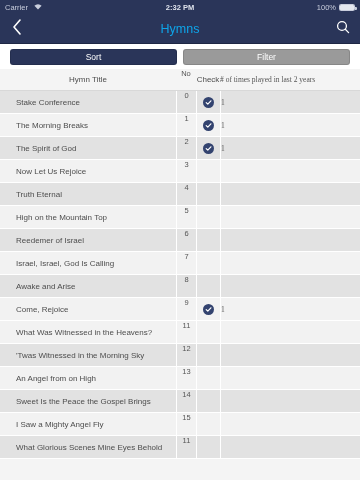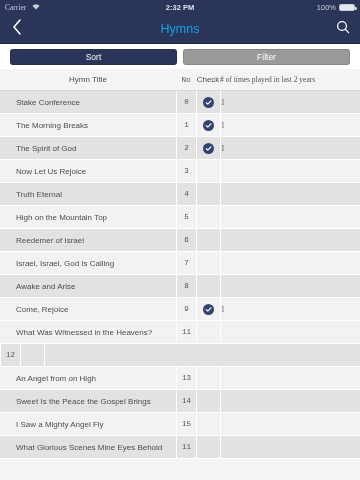--- a/index.html
+++ b/index.html
@@ -10,21 +10,21 @@
     overflow:hidden;
   }
   #app { width:360px; height:480px; position:relative; display:flex; flex-direction:column; }
 
   
   .statusbar {
     height:14px; background:#2a3559; color:#c9cedd;
     display:flex; align-items:center; font-size:7.5px;
     padding:0 5px; flex:0 0 14px; position:relative;
   }
-  .sb-left { display:flex; align-items:center; gap:6px;font-family:Liberation Serif, serif; }
+  .sb-left { display:flex; align-items:center; gap:6px; }
   .sb-center {
     position:absolute; left:0; right:0; text-align:center;
     font-size:7.5px; font-weight:bold; color:#dfe3ec; pointer-events:none;
   }
   .sb-right {
     margin-left:auto; display:flex; align-items:center; gap:3px;
     position:relative; z-index:2;
   }
   .wifi-icon svg { display:block; }
   .battery {
@@ -76,22 +76,22 @@
     display:flex; height:23px; align-items:stretch;
     border-bottom:1px solid #ffffff;
   }
   .hdr {
     height:22px; background:#f4f4f4; border-bottom:1px solid #d8d8d8;
   }
   .row.odd  { background:#e2e2e2; }
   .row.even { background:#f2f2f2; }
 
   .c-title { width:176px; display:flex; align-items:center; padding-left:16px; }
-  .c-no    { width:20px;  display:flex; align-items:center; justify-content:center;
-             border-left:1px solid #ffffff;font-family:Liberation Mono, monospace; }
+  .c-no    { width:20px;  display:flex; justify-content:center;
+             border-left:1px solid #ffffff; }
   .c-check { width:24px;  display:flex; align-items:center; justify-content:center;
              border-left:1px solid #ffffff; }
   .c-cnt   { flex:1 1 auto; display:flex; align-items:center; 
              border-left:1px solid #ffffff;font-family:Liberation Serif, serif; }
 
   .hdr .c-title, .hdr .c-no, .hdr .c-check, .hdr .c-cnt { border-left:none; }
   .hdr .c-title { justify-content:center; padding-left:0; }
 
   .hdr span { font-size:7.5px; color:#4a4a4a; }
   .row span { font-size:8px; color:#4d4d4d; }
@@ -316,20 +316,23 @@
           </div>
           <div class="c-no">
             <span>11</span>
           </div>
           <div class="c-check"></div>
           <div class="c-cnt">
             <span></span>
           </div>
         </div>
         <div class="row odd">
+          <div class="c-title">
+            <span>'Twas Witnessed in the Morning Sky</span>
+          </div>
           <div class="c-no">
             <span>12</span>
           </div>
           <div class="c-check"></div>
           <div class="c-cnt">
             <span></span>
           </div>
         </div>
         <div class="row even">
           <div class="c-title">

